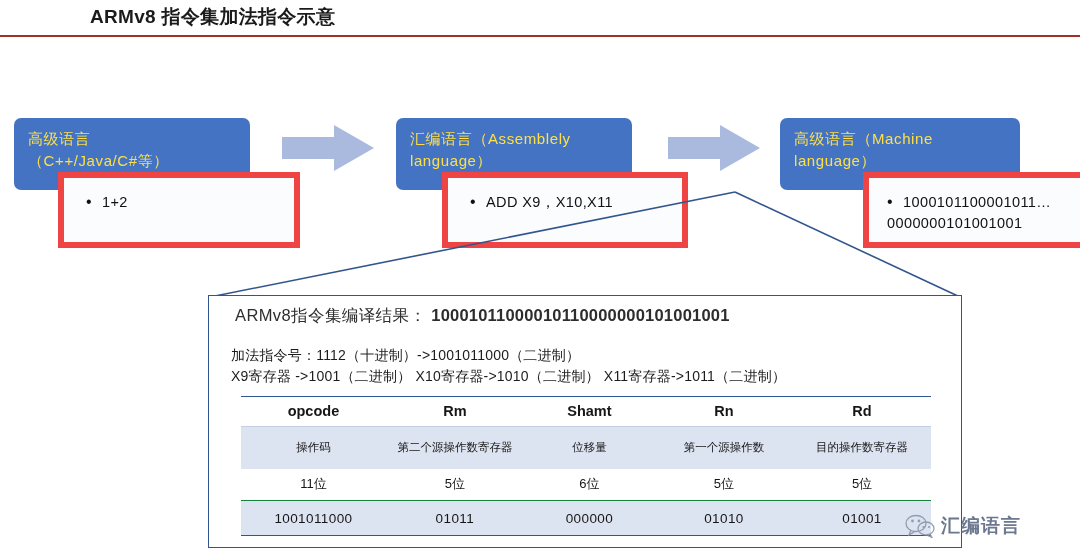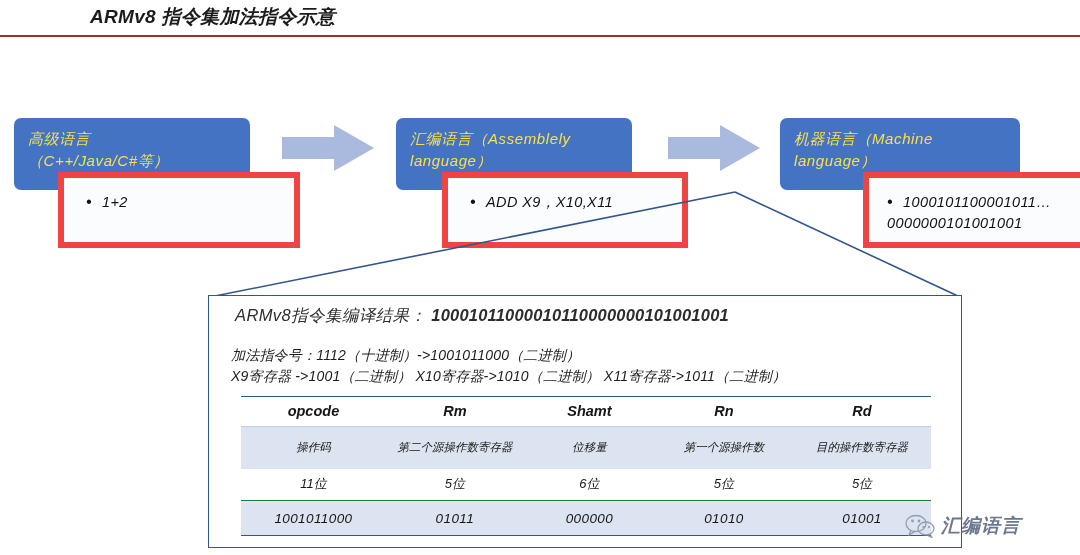--- a/index.html
+++ b/index.html
@@ -9,21 +9,20 @@
   }
   body {
     font-family: "Liberation Sans", "DejaVu Sans", sans-serif;
   }
   #slide {
     position: relative;
     width: 1080px;
     height: 555px;
     background: #ffffff;
     overflow: hidden;
-    font-style: italic;
   }
 
   
   #slide-title {
     position: absolute;
     left: 90px;
     top: 4px;
     font-size: 19px;
     font-weight: bold;
     color: #1b1b1b;
@@ -226,21 +225,21 @@
   </div>
   <div class="stage-body" id="stage2-body">
     <div class="bullet">ADD X9，X10,X11</div>
   </div>
 
   <svg class="flow-arrow" style="left:668px; top:125px;" viewBox="0 0 92 46">
     <polygon points="0,12 52,12 52,0 92,23 52,46 52,34 0,34" fill="#aabade"></polygon>
   </svg>
 
   <div class="stage-header" id="stage3-header">
-    <div>机器语言（Machine</div>
+    <div>高级语言（Machine</div>
     <div>language）</div>
   </div>
   <div class="stage-body" id="stage3-body">
     <div class="bullet">1000101100001011…</div>
     <div class="bin2">0000000101001001</div>
   </div>
 
   <svg id="connector" viewBox="0 0 790 120">
     <line x1="10" y1="112" x2="535" y2="7" stroke="#31558e" stroke-width="1.6"></line>
     <line x1="535" y1="7" x2="760" y2="112" stroke="#31558e" stroke-width="1.6"></line>

